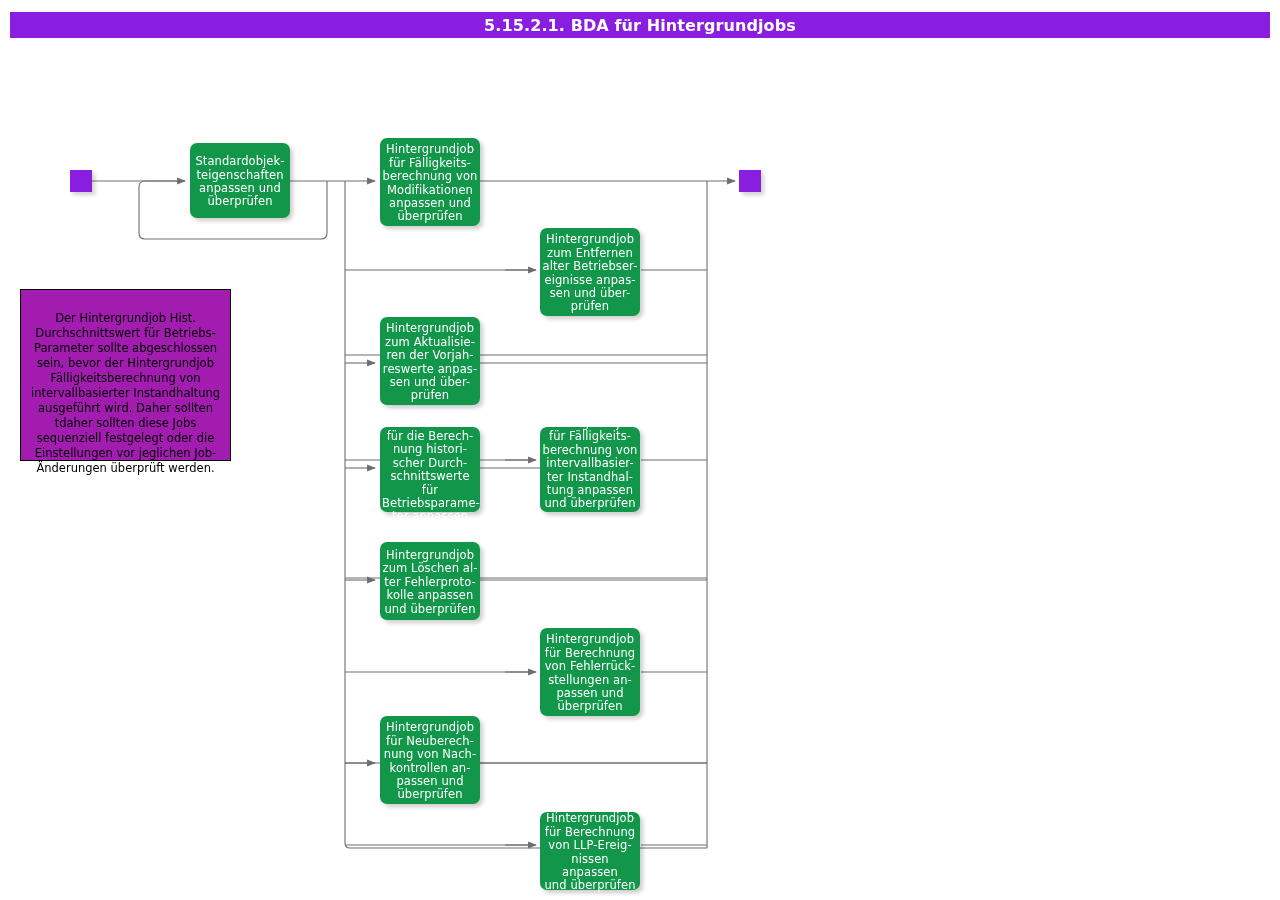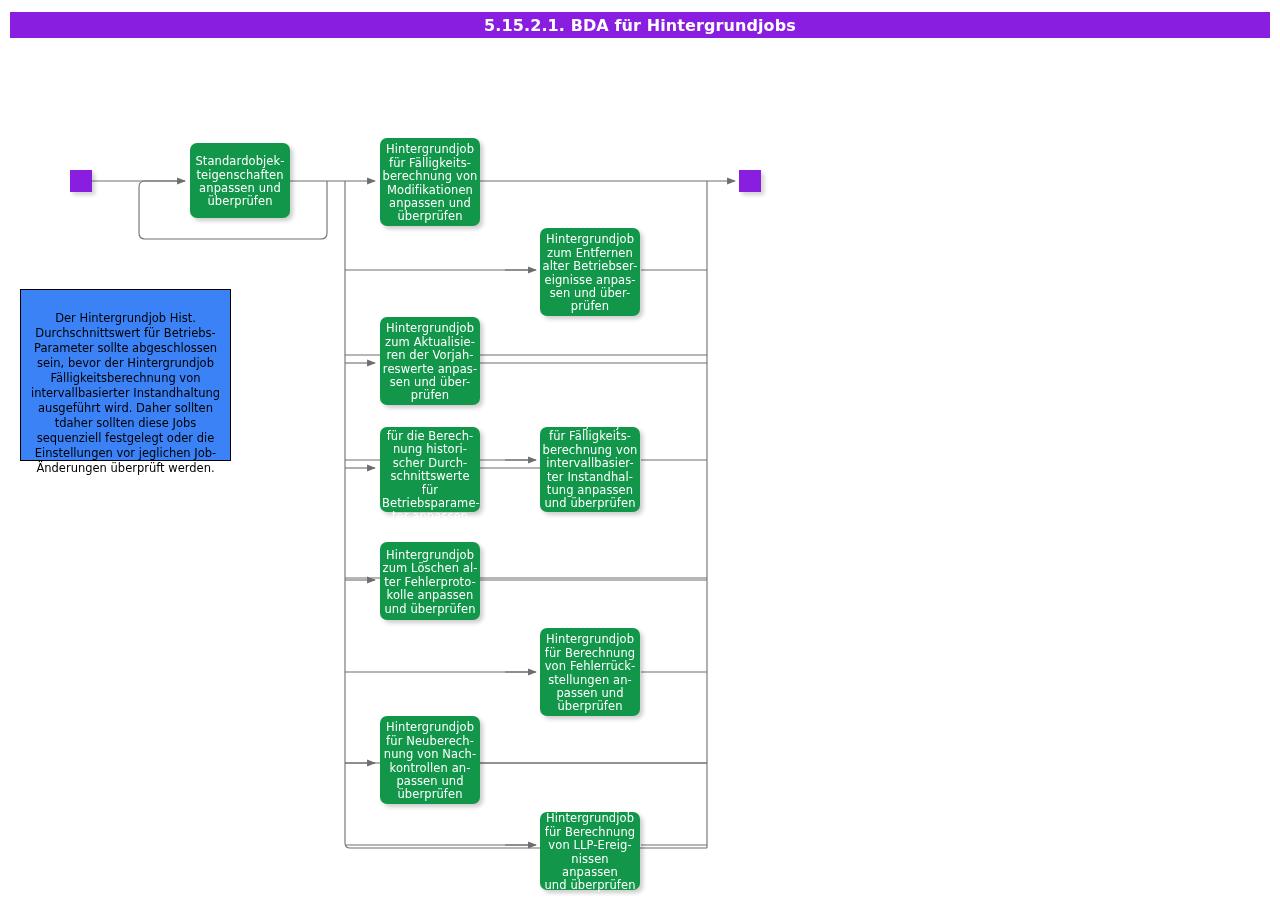--- a/index.html
+++ b/index.html
@@ -96,21 +96,21 @@
 
   
   #note {
     position: absolute;
     left: 20px;
     top: 289px;
     width: 211px;
     height: 172px;
     box-sizing: border-box;
     border: 1px solid #000000;
-    background: #3b82f6;
+    background: #a21caf;
     color: #000000;
     font-size: 11.5px;
     line-height: 15px;
     text-align: center;
     padding: 6px 4px;
     white-space: pre-line;
   }
 </style>
 </head>
 <body>

